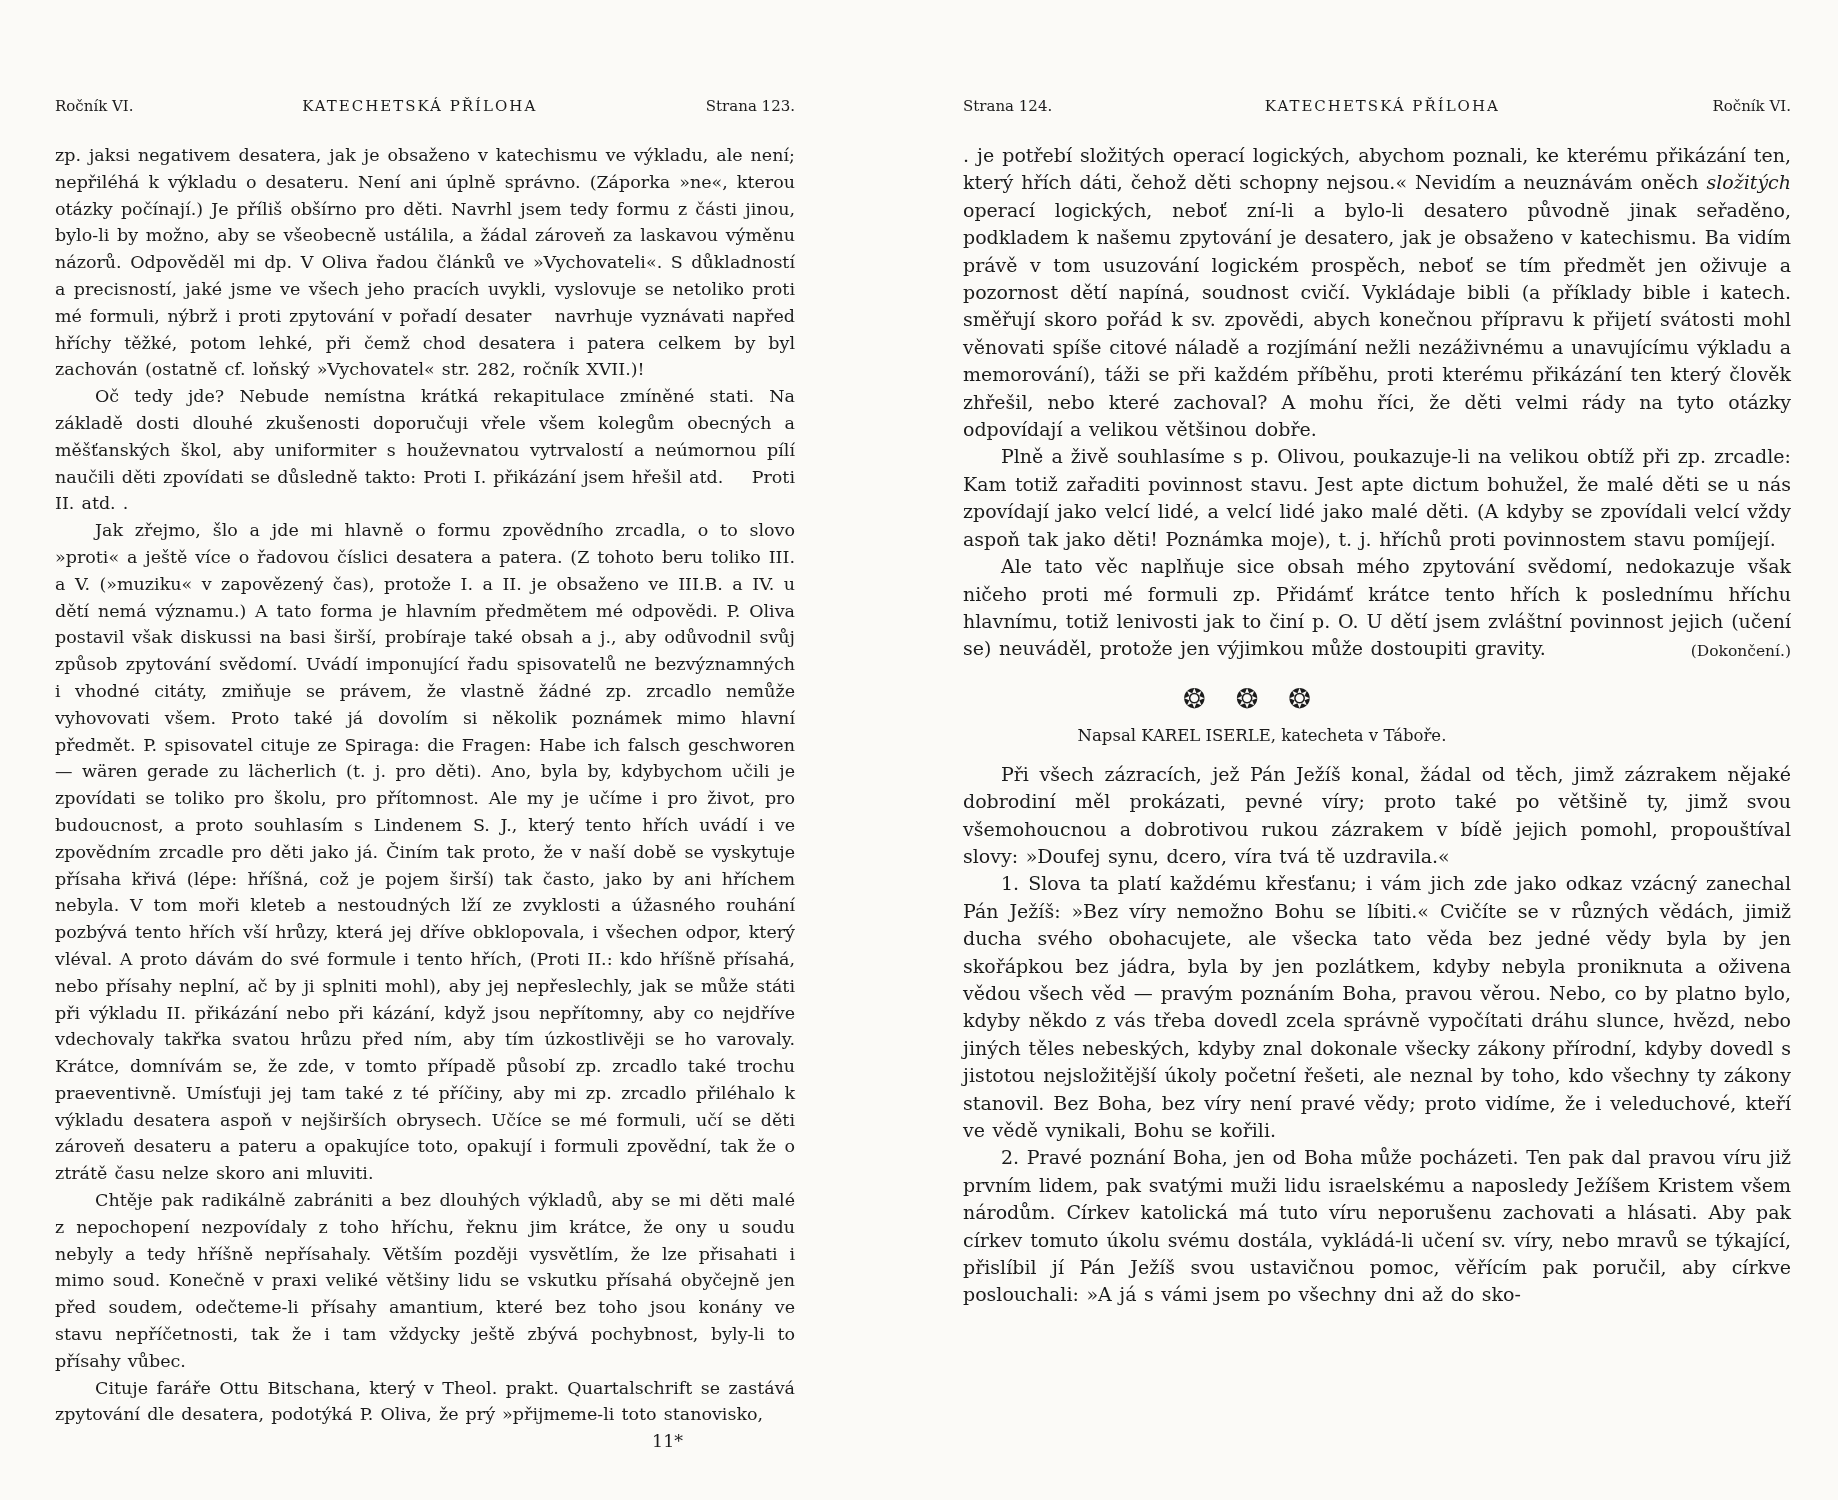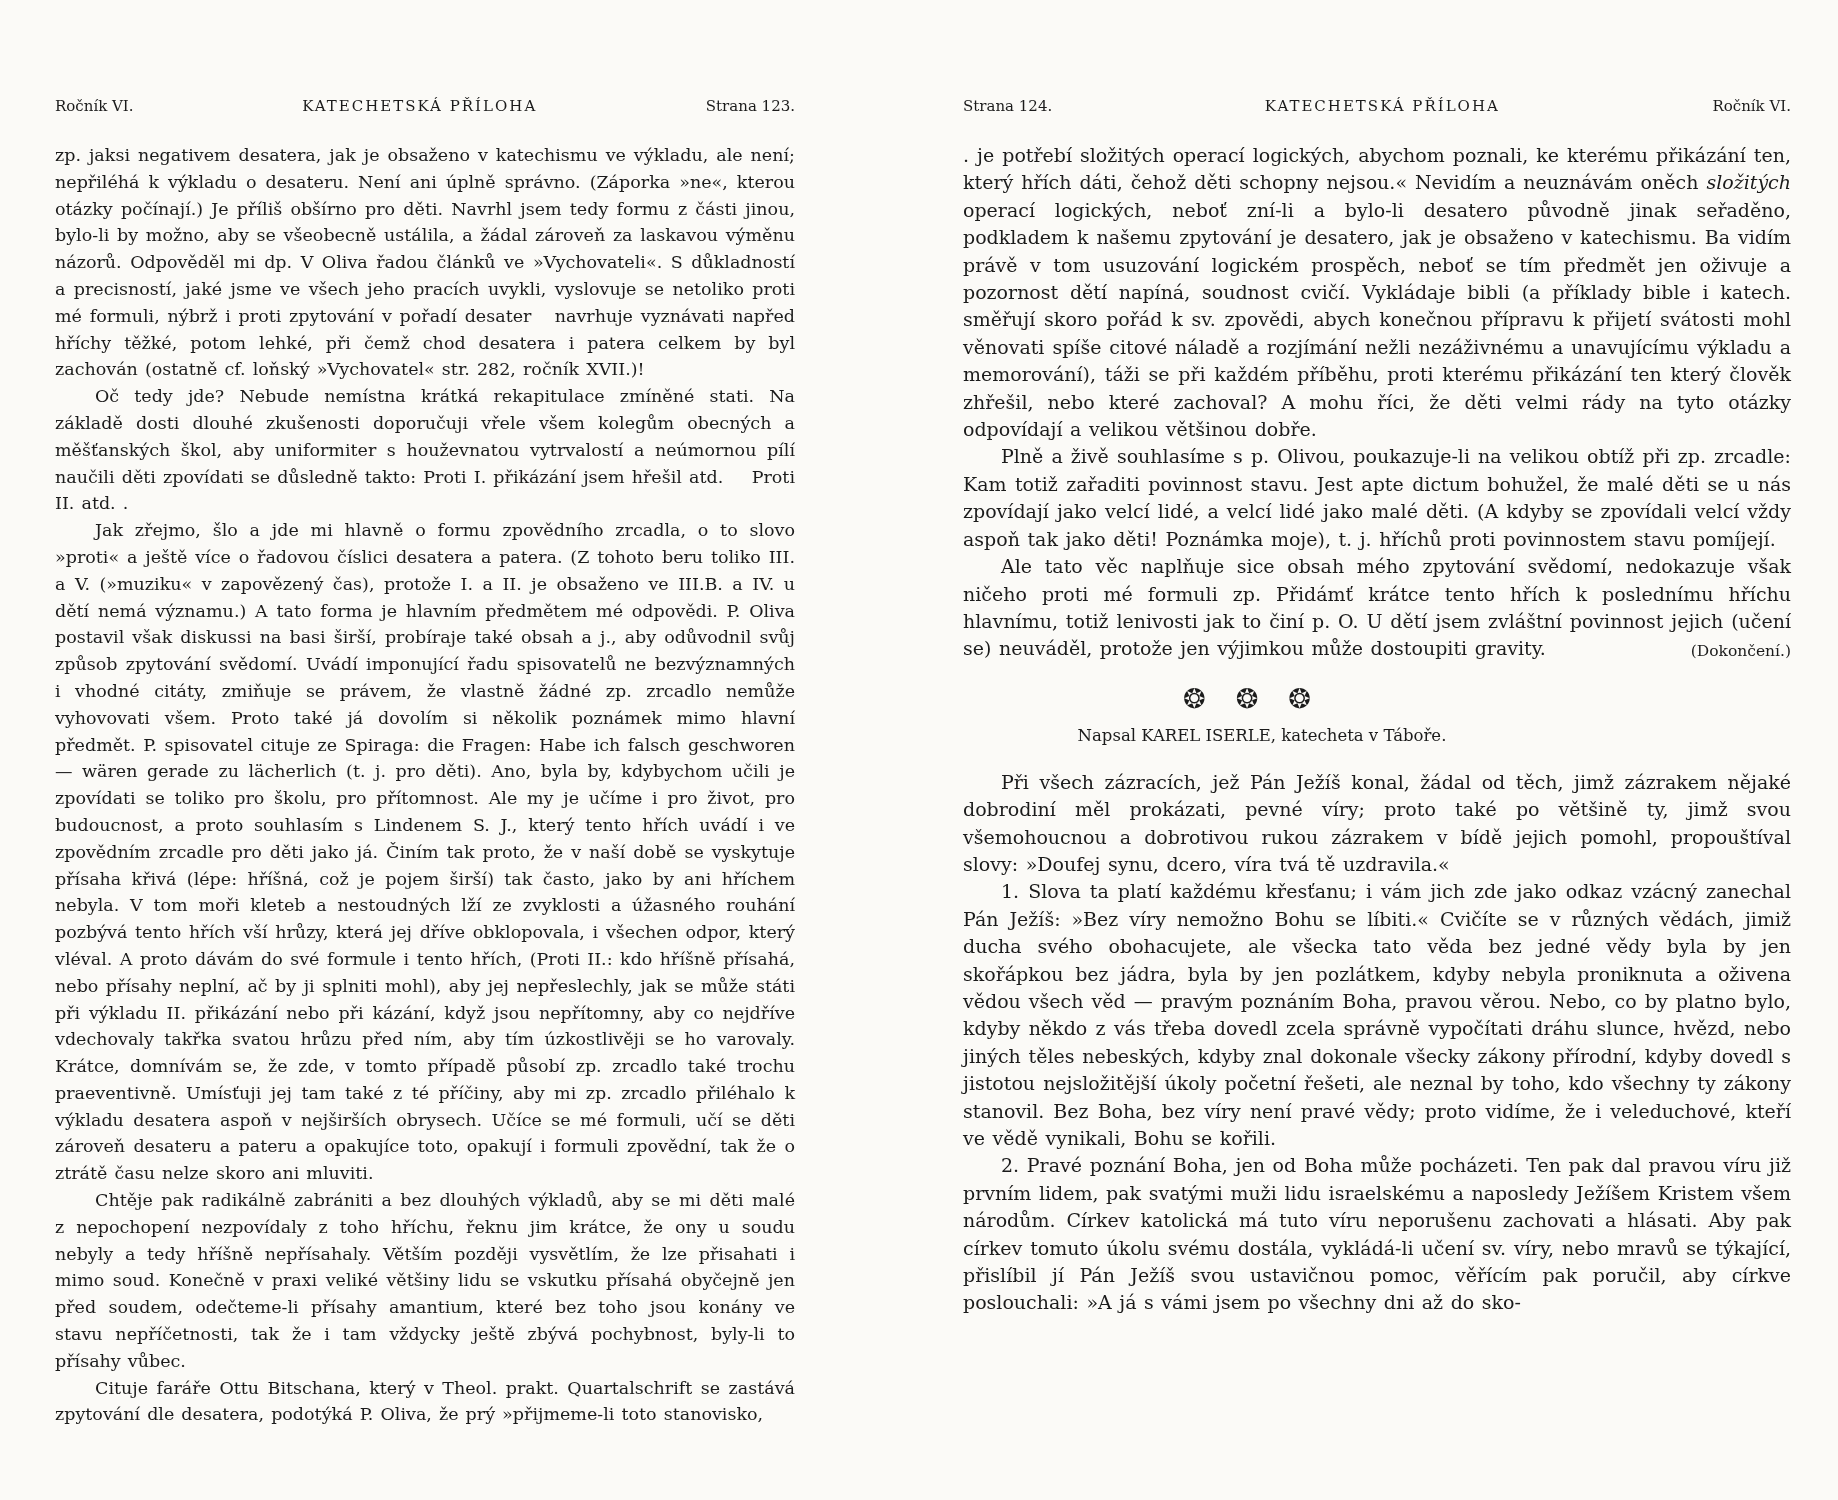--- a/index.html
+++ b/index.html
@@ -38,21 +38,21 @@
   .divider {
     text-align: center;
     margin: 20px 0 12px 0;
     font-size: 27px; letter-spacing: 30px;
     font-family: "DejaVu Sans", sans-serif;
   }
   .title {
     margin: 0 0 8px 0; text-align: center;
     font-size: 25px; font-weight: bold; letter-spacing: 0.5px;
   }
-  .byline { text-align: center; font-size: 16.5px; margin-bottom: 24px; }
+  .byline { text-align: center; font-size: 16.5px; margin-bottom: 16px; }
   .epigraph { text-align: right; font-size: 17px; margin-bottom: 16px; }
   .epigraph i { letter-spacing: 0.5px; }
   .ep-src { margin-left: 26px; font-style: normal; }
 </style>
 </head>
 <body>
 
 <div>
 
   <section class="page page-left">
@@ -60,20 +60,21 @@
       <span class="rh-left">Ročník VI.</span>
       <span class="rh-center">KATECHETSKÁ PŘÍLOHA</span>
       <span class="rh-right">Strana 123.</span>
     </header>
 
     <p class="par noindent">zp. jaksi negativem desatera, jak je obsaženo v katechismu ve výkladu, ale není; nepřiléhá k výkladu o desateru. Není ani úplně správno. (Záporka »ne«, kterou otázky počínají.) Je příliš obšírno pro děti. Navrhl jsem tedy formu z části jinou, bylo-li by možno, aby se všeobecně ustálila, a žádal zároveň za laskavou výměnu názorů. Odpověděl mi dp. V Oliva řadou článků ve »Vychovateli«. S důkladností a precisností, jaké jsme ve všech jeho pracích uvykli, vyslovuje se netoliko proti mé formuli, nýbrž i proti zpytování v pořadí desater &nbsp;&nbsp;navrhuje vyznávati napřed hříchy těžké, potom lehké, při čemž chod desatera i patera celkem by byl zachován (ostatně cf. loňský »Vychovatel« str. 282, ročník XVII.)!</p>
     <p class="par">Oč tedy jde? Nebude nemístna krátká rekapitulace zmíněné stati. Na základě dosti dlouhé zkušenosti doporučuji vřele všem kolegům obecných a měšťanských škol, aby uniformiter s houževnatou vytrvalostí a neúmornou pílí naučili děti zpovídati se důsledně takto: Proti I. přikázání jsem hřešil atd. &nbsp;&nbsp;&nbsp;Proti II. atd. .</p>
     <p class="par">Jak zřejmo, šlo a jde mi hlavně o formu zpovědního zrcadla, o to slovo »proti« a ještě více o řadovou číslici desatera a patera. (Z tohoto beru toliko III. a V. (»muziku« v zapovězený čas), protože I. a II. je obsaženo ve III.B. a IV. u dětí nemá významu.) A tato forma je hlavním předmětem mé odpovědi. P. Oliva postavil však diskussi na basi širší, probíraje také obsah a j., aby odůvodnil svůj způsob zpytování svědomí. Uvádí imponující řadu spisovatelů ne bezvýznamných i vhodné citáty, zmiňuje se právem, že vlastně žádné zp. zrcadlo nemůže vyhovovati všem. Proto také já dovolím si několik poznámek mimo hlavní předmět. P. spisovatel cituje ze Spiraga: die Fragen: Habe ich falsch geschworen — wären gerade zu lächerlich (t. j. pro děti). Ano, byla by, kdybychom učili je zpovídati se toliko pro školu, pro přítomnost. Ale my je učíme i pro život, pro budoucnost, a proto souhlasím s Lindenem S. J., který tento hřích uvádí i ve zpovědním zrcadle pro děti jako já. Činím tak proto, že v naší době se vyskytuje přísaha křivá (lépe: hříšná, což je pojem širší) tak často, jako by ani hříchem nebyla. V tom moři kleteb a nestoudných lží ze zvyklosti a úžasného rouhání pozbývá tento hřích vší hrůzy, která jej dříve obklopovala, i všechen odpor, který vléval. A proto dávám do své formule i tento hřích, (Proti II.: kdo hříšně přísahá, nebo přísahy neplní, ač by ji splniti mohl), aby jej nepřeslechly, jak se může státi při výkladu II. přikázání nebo při kázání, když jsou nepřítomny, aby co nejdříve vdechovaly takřka svatou hrůzu před ním, aby tím úzkostlivěji se ho varovaly. Krátce, domnívám se, že zde, v tomto případě působí zp. zrcadlo také trochu praeventivně. Umísťuji jej tam také z té příčiny, aby mi zp. zrcadlo přiléhalo k výkladu desatera aspoň v nejširších obrysech. Učíce se mé formuli, učí se děti zároveň desateru a pateru a opakujíce toto, opakují i formuli zpovědní, tak že o ztrátě času nelze skoro ani mluviti.</p>
     <p class="par">Chtěje pak radikálně zabrániti a bez dlouhých výkladů, aby se mi děti malé z nepochopení nezpovídaly z toho hříchu, řeknu jim krátce, že ony u soudu nebyly a tedy hříšně nepřísahaly. Větším později vysvětlím, že lze přisahati i mimo soud. Konečně v praxi veliké většiny lidu se vskutku přísahá obyčejně jen před soudem, odečteme-li přísahy amantium, které bez toho jsou konány ve stavu nepříčetnosti, tak že i tam vždycky ještě zbývá pochybnost, byly-li to přísahy vůbec.</p>
     <p class="par">Cituje faráře Ottu Bitschana, který v Theol. prakt. Quartalschrift se zastává zpytování dle desatera, podotýká P. Oliva, že prý »přijmeme-li toto stanovisko,</p>
+    <p class="par sig">11*</p>
   </section>
 
   <section class="page page-right">
     <header class="running-head">
       <span class="rh-left">Strana 124.</span>
       <span class="rh-center">KATECHETSKÁ PŘÍLOHA</span>
       <span class="rh-right">Ročník VI.</span>
     </header>
 
     <p class="par noindent"><span>. je potřebí složitých operací logických, abychom poznali, ke kterému přikázání ten, který hřích dáti, čehož děti schopny nejsou.« Nevidím a neuznávám oněch </span><i>složitých</i><span> operací logických, neboť zní-li a bylo-li desatero původně jinak seřaděno, podkladem k našemu zpytování je desatero, jak je obsaženo v katechismu. Ba vidím právě v tom usuzování logickém prospěch, neboť se tím předmět jen oživuje a pozornost dětí napíná, soudnost cvičí. Vykládaje bibli (a příklady bible i katech. směřují skoro pořád k sv. zpovědi, abych konečnou přípravu k přijetí svátosti mohl věnovati spíše citové náladě a rozjímání nežli nezáživnému a unavujícímu výkladu a memorování), táži se při každém příběhu, proti kterému přikázání ten který člověk zhřešil, nebo které zachoval? A mohu říci, že děti velmi rády na tyto otázky odpovídají a velikou většinou dobře.</span></p>

